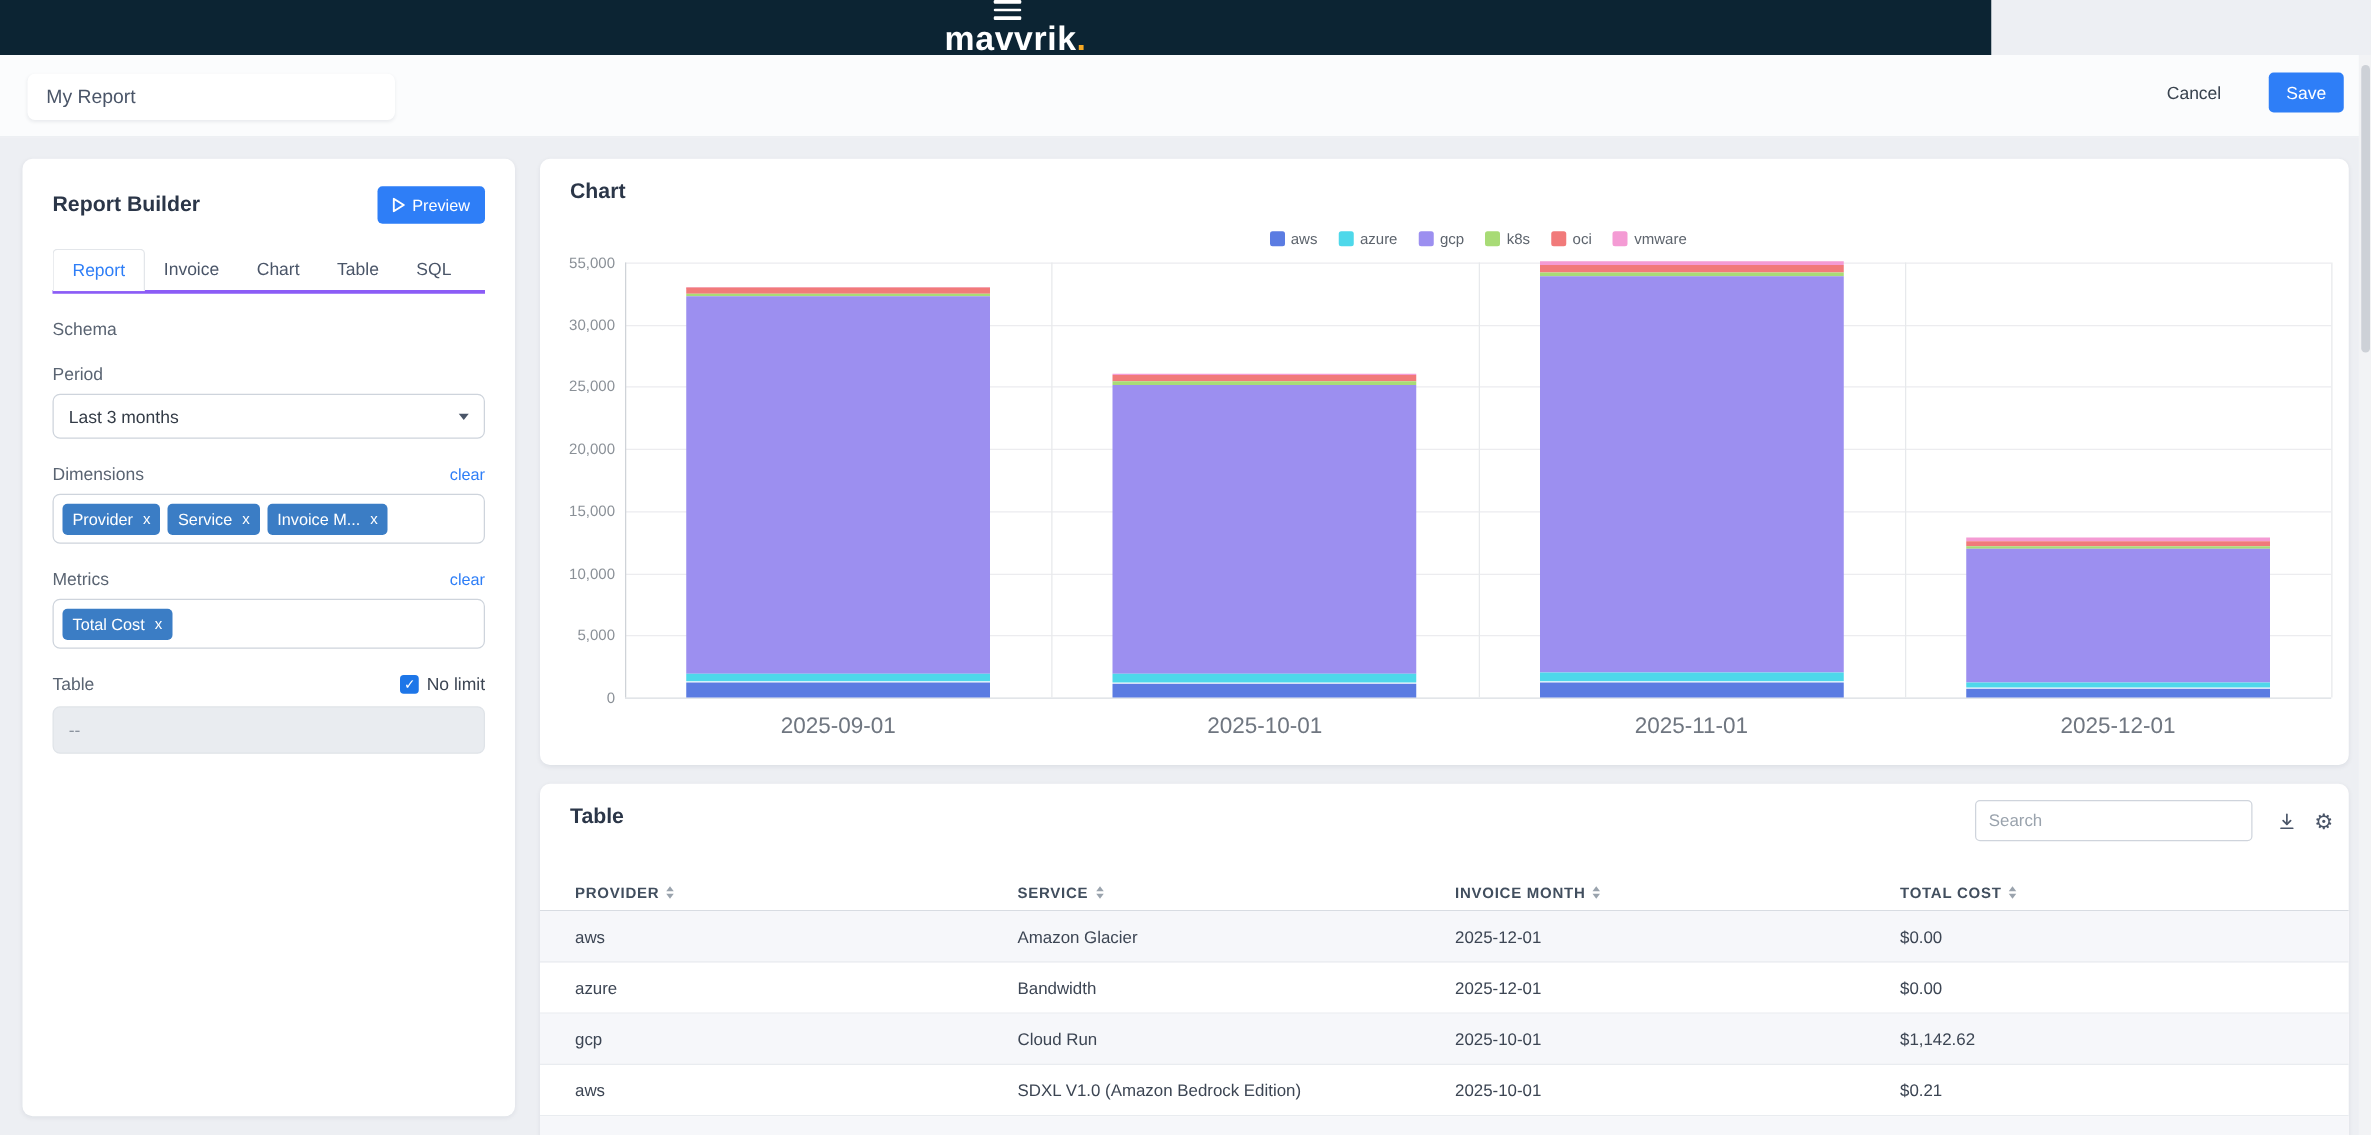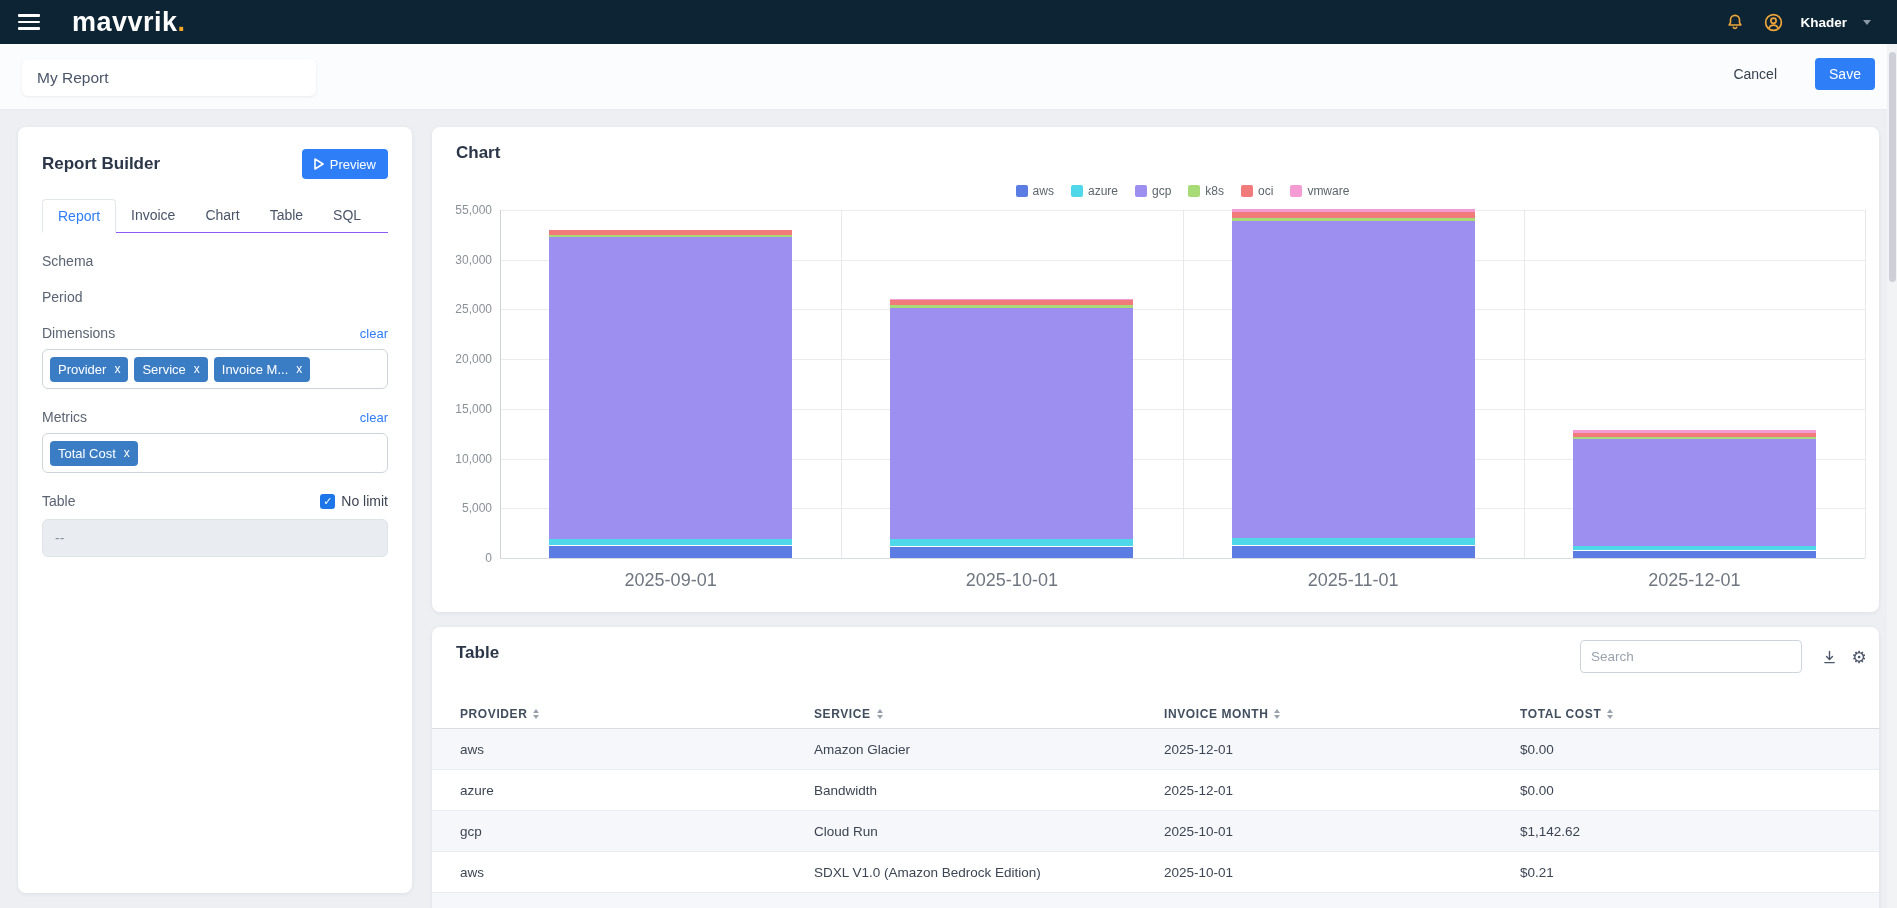--- a/index.html
+++ b/index.html
@@ -1,21 +1,21 @@
 <!DOCTYPE html>
 <html><head>
 <meta charset="utf-8">
 <style>
   * { margin:0; padding:0; box-sizing:border-box; }
   html,body { width:1897px; height:908px; overflow:hidden; }
   body { font-family:"Liberation Sans", sans-serif; background:#edeff3; position:relative; }
 
   
-  .navbar { position:absolute; left:0; top:0; width:1897px; height:44px; background:#0c2433;
-            display:flex; align-items:center; }
+  .navbar { position:absolute; left:0; top:0; width:1593px; height:44px; background:#0c2433;
+            display:flex; align-items:center;flex-direction:column; }
   .hamburger { margin-left:18px; width:22px; display:flex; flex-direction:column; gap:4px; cursor:pointer; }
   .hamburger div { height:2.5px; background:#fff; border-radius:1px; }
   .logo { margin-left:32px; font-size:27px; font-weight:800; color:#fff; letter-spacing:.5px; }
   .logo .dot { color:#f7a823; }
   .nav-right { margin-left:auto; display:flex; align-items:center; gap:16px; margin-right:26px; }
   .nav-icon { width:22px; height:22px; display:flex; align-items:center; justify-content:center; cursor:pointer; }
   .nav-user { color:#fff; font-size:13.5px; font-weight:700; }
   .caret-dn { width:0; height:0; border-left:4.5px solid transparent; border-right:4.5px solid transparent;
               border-top:5px solid #8b98a5; }
 
@@ -31,21 +31,21 @@
               cursor:pointer; }
 
   .card { position:absolute; background:#fff; border-radius:8px; box-shadow:0 1px 4px rgba(20,35,60,.07); }
 
   
   .builder { left:18px; top:127px; width:394px; height:766px; padding:22px 24px; }
   .builder-head { display:flex; align-items:center; justify-content:space-between; }
   .panel-title { font-size:17px; font-weight:700; color:#2b3648; }
   .preview-btn { background:#2e7ef7; color:#fff; border:none; border-radius:4px; height:30px; padding:0 12px;
                  font-size:13px; display:flex; align-items:center; gap:6px; cursor:pointer; }
-  .tabs { display:flex; margin-top:20px; border-bottom:1px solid #8b5cf6; }
+  .tabs { display:flex; margin-top:20px; border-bottom:3px solid #8b5cf6; }
   .tab { padding:8px 15px; font-size:14px; color:#4a5568; cursor:pointer; }
   .tab.active { color:#2e7ef7; border:1px solid #e3e6ea; border-bottom:1px solid #fff; margin-bottom:-1px;
                 border-radius:4px 4px 0 0; background:#fff; }
   .field-label-row { display:flex; align-items:center; justify-content:space-between; margin-top:20px; }
   .field-label { font-size:14px; color:#5a6472; }
   .clear-link { font-size:13px; color:#2e7ef7; cursor:pointer; }
   .select { margin-top:8px; height:36px; border:1px solid #ced4dc; border-radius:6px; background:#fff;
             display:flex; align-items:center; padding:0 12px; font-size:14px; color:#333b46; cursor:pointer; }
   .select .sel-caret { margin-left:auto; width:0; height:0; border-left:4.5px solid transparent;
             border-right:4.5px solid transparent; border-top:5px solid #4a5568; }
@@ -159,20 +159,24 @@
       <div class="tab">SQL</div>
     </div>
 
   <div class="field-label-row">
       <span class="field-label">Schema</span>
     </div>
 
   <div class="field-label-row">
       <span class="field-label">Period</span>
     </div>
+  <div class="select">
+    <span>Last 3 months</span>
+      <span class="sel-caret"></span>
+  </div>
 
   <div class="field-label-row">
     <span class="field-label">Dimensions</span>
     <span class="clear-link">clear</span>
   </div>
   <div class="chipbox" id="dim-chips">
       <div class="chip">
         <div>Provider</div>
         <div class="chip-x">x</div>
       </div>

